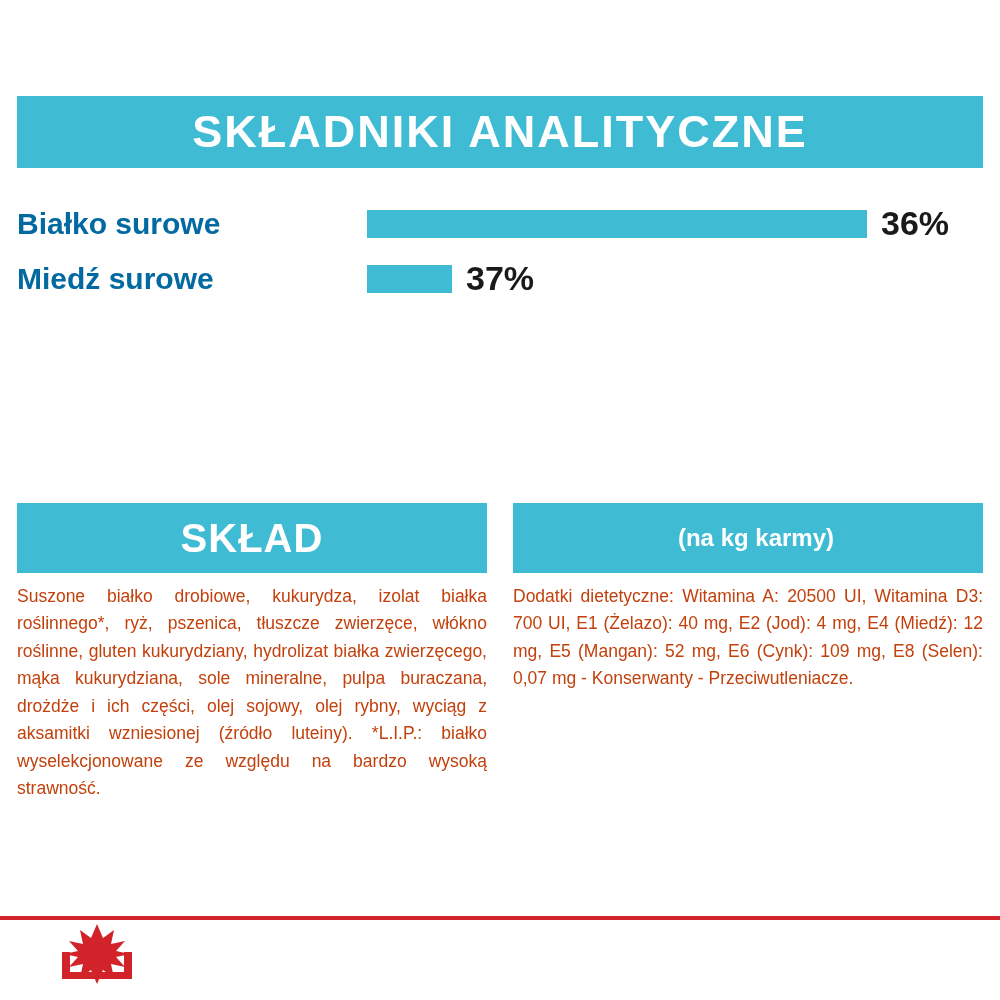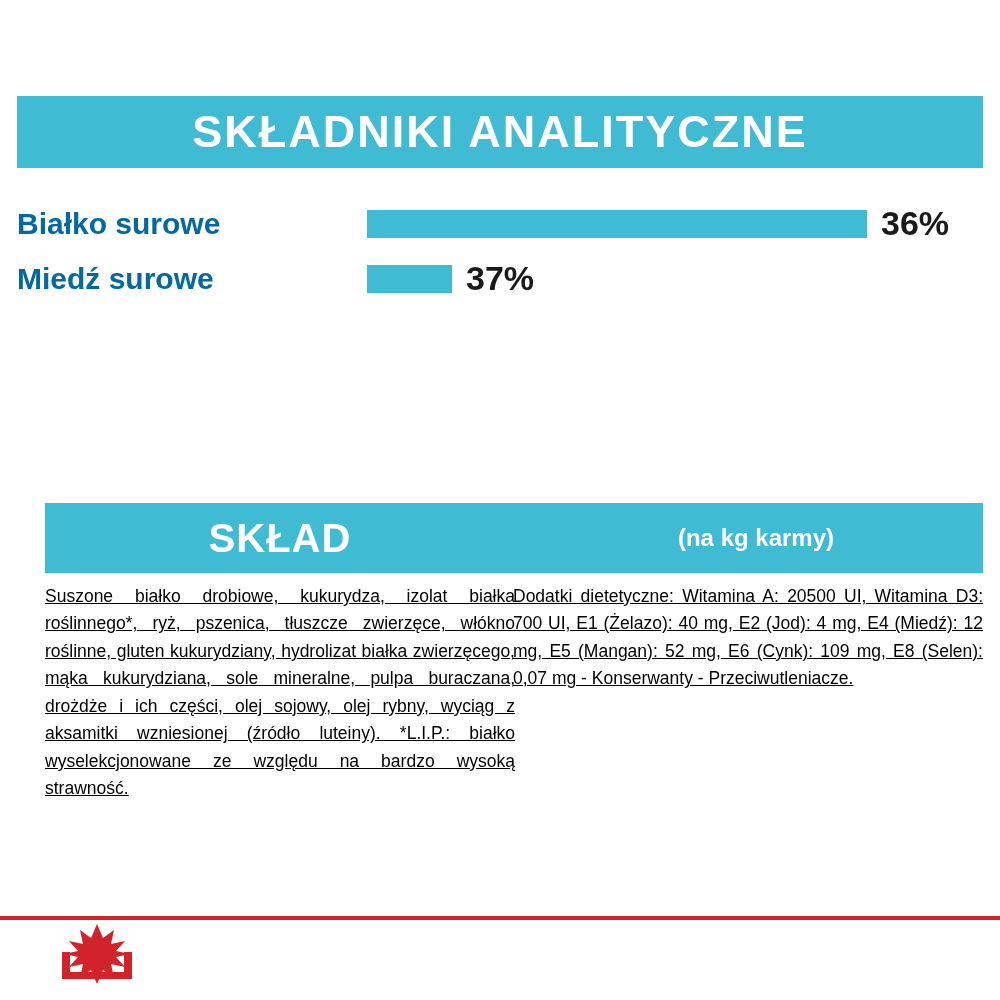--- a/index.html
+++ b/index.html
@@ -79,21 +79,20 @@
     color: #1a1a1a;
     white-space: nowrap;
   }
 
   
   #composition-panel {
     position: absolute;
     left: 17px;
     top: 503px;
     width: 470px;
-    margin-left: 28px;
   }
   #additives-panel {
     position: absolute;
     left: 513px;
     top: 503px;
     width: 470px;
   }
   .panel-header {
     height: 70px;
     font-size: 40px;
@@ -103,22 +102,21 @@
     font-size: 24px;
     font-weight: bold;
     letter-spacing: 0;
     margin-left: 16px;
   }
   .panel-body {
     margin-top: 10px;
     font-size: 17.5px;
     line-height: 1.57;
     text-align: justify;
-    color: #000000;
-    text-decoration: underline;
+    color: #c2410c;
   }
 
   
   #footer-rule {
     position: absolute;
     left: 0;
     top: 916px;
     width: 1000px;
     height: 4px;
     background: #d2232a;

